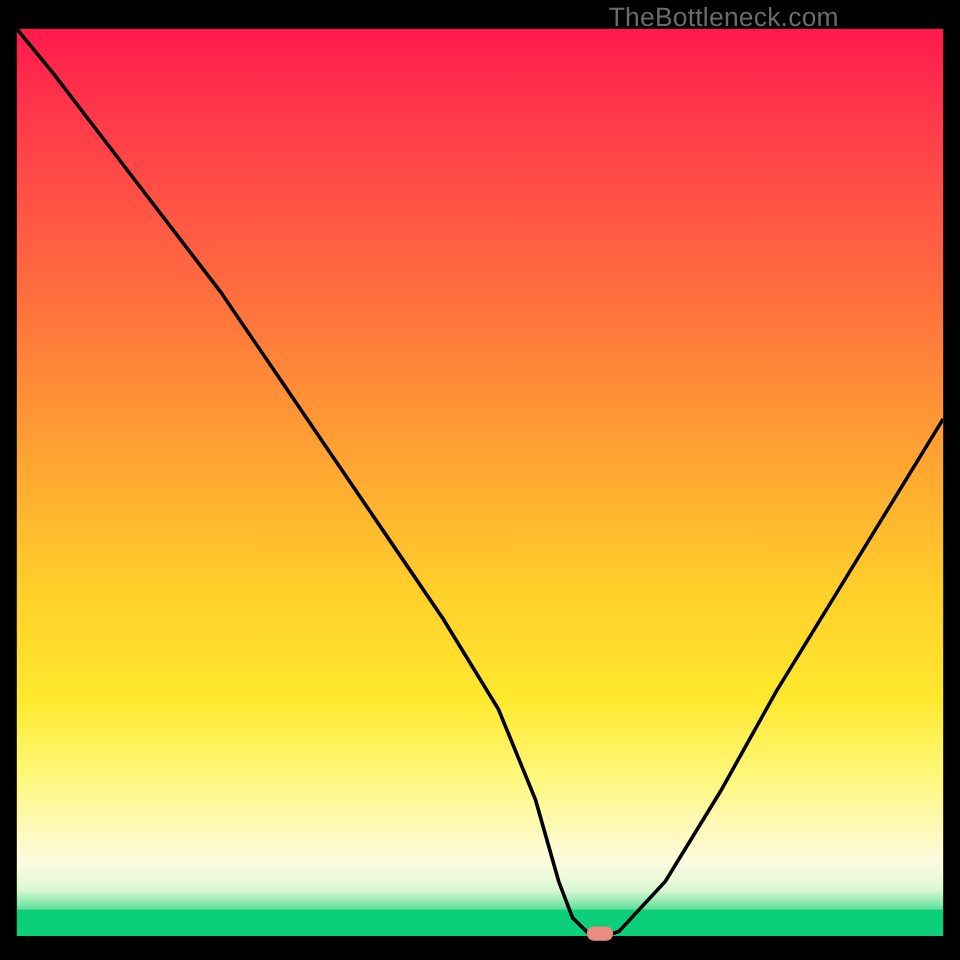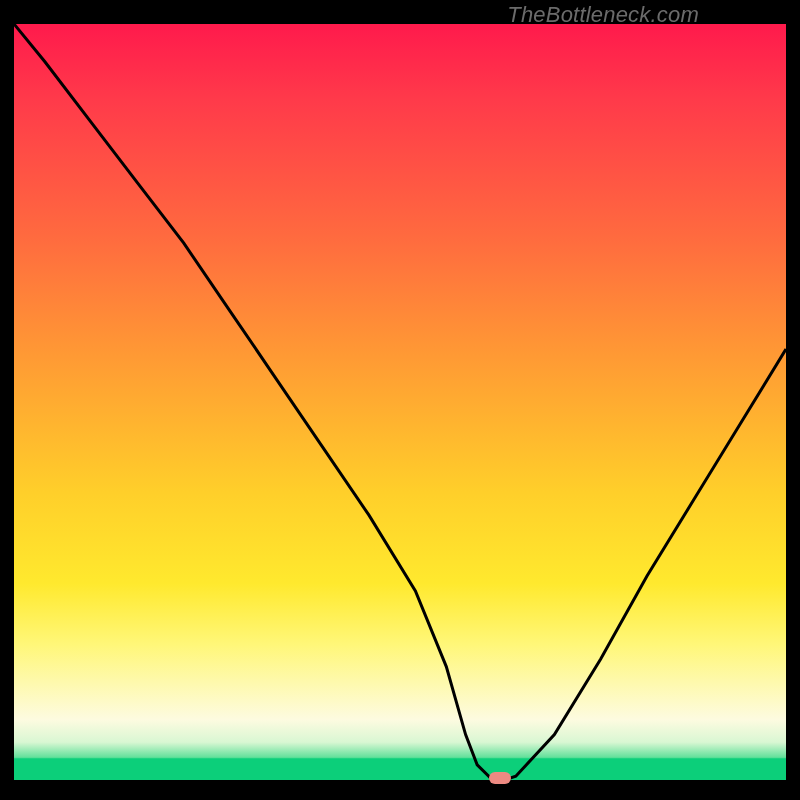--- a/index.html
+++ b/index.html
@@ -8,21 +8,20 @@
     width: 800px;
     height: 800px;
     background: #000;
     font-family: Arial, Helvetica, sans-serif;
     overflow: hidden;
   }
   .container {
     position: relative;
     width: 707px;
     height: 800px;
-    font-style: italic;
   }
   .watermark {
     position: absolute;
     top: 2px;
     right: 8px;
     color: #6b6b6b;
     font-size: 22px;
     font-weight: 500;
     letter-spacing: 0.2px;
     z-index: 5;

